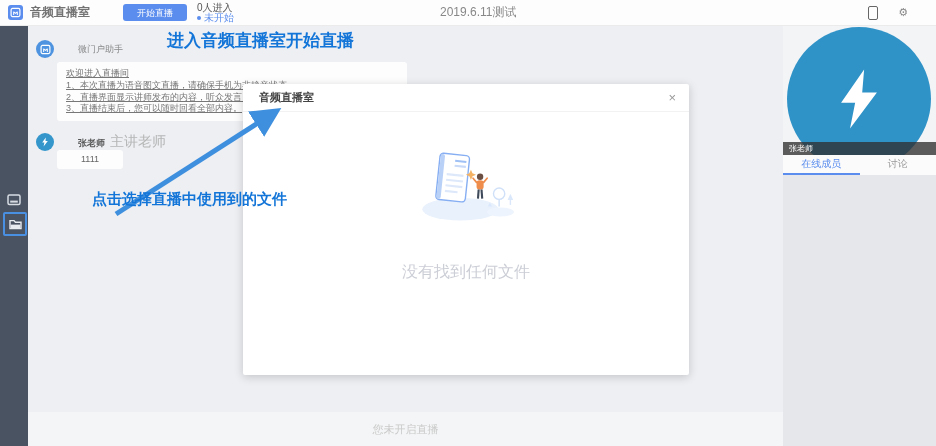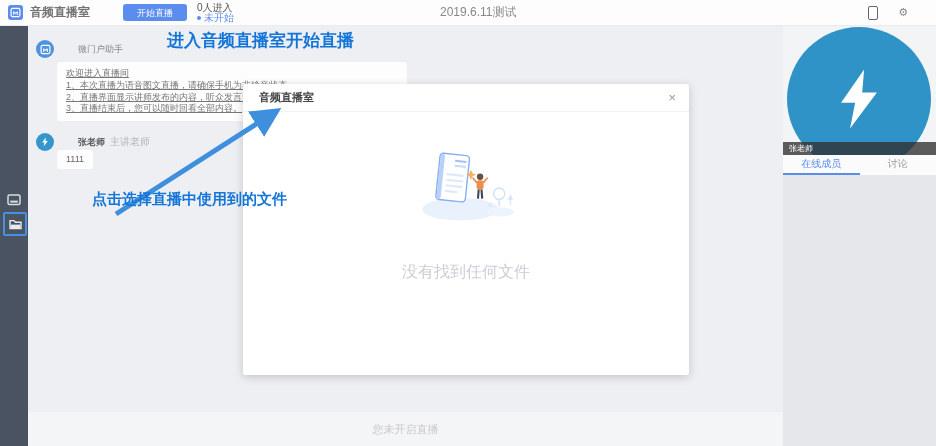--- a/index.html
+++ b/index.html
@@ -31,24 +31,24 @@
   
   .chat{position:absolute;left:28px;top:25px;right:153px;bottom:34px;background:#edeff3;}
   .msg-row{position:absolute;display:flex;align-items:center;gap:24px;}
   .msg-row.assistant{left:8px;top:15px;}
   .msg-row.teacher{left:8px;top:108px;}
   .avatar-sm{width:18px;height:18px;border-radius:50%;display:flex;align-items:center;justify-content:center;flex:none;}
   .avatar-assistant{background:#4e93e0;}
   .avatar-teacher{background:#3496cb;}
   .sender-name{font-size:9px;color:#888;}
   .sender-name b{color:#555;font-weight:bold;}
-  .sender-role{font-size:10px;color:#b5b5b5;margin-left:5px;}
+  .sender-role{font-size:14px;color:#b5b5b5;margin-left:5px;}
   .bubble{position:absolute;background:#fdfdfd;border-radius:3px;color:#777;font-size:9px;}
   .bubble.rules{left:29px;top:37px;width:332px;padding:6px 9px;line-height:11.8px;text-decoration:underline;}
-  .bubble.short{left:29px;top:125px;padding:4px 9px;line-height:11px;color:#666;}
+  .bubble.short{left:29px;top:125px;padding:4px 24px;line-height:11px;color:#666;}
   
   .modal{position:absolute;left:243px;top:84px;width:446px;height:291px;background:#fff;
     border-radius:2px;box-shadow:0 2px 10px rgba(0,0,0,0.18);z-index:20;}
   .modal-header{position:relative;height:27px;border-bottom:1px solid #f2f2f2;}
   .modal-title{position:absolute;left:16px;top:0;line-height:27px;font-size:11px;font-weight:bold;color:#444;}
   .modal-close{position:absolute;right:13px;top:0;line-height:27px;font-size:13px;color:#999;cursor:pointer;}
   .illu{display:block;margin:38px auto 0 auto;}
   .empty-text{margin-top:38px;text-align:center;font-size:16px;color:#ccced6;}
   
   .rpanel{position:absolute;left:783px;top:25px;width:153px;bottom:0;background:#e5e7ea;}

